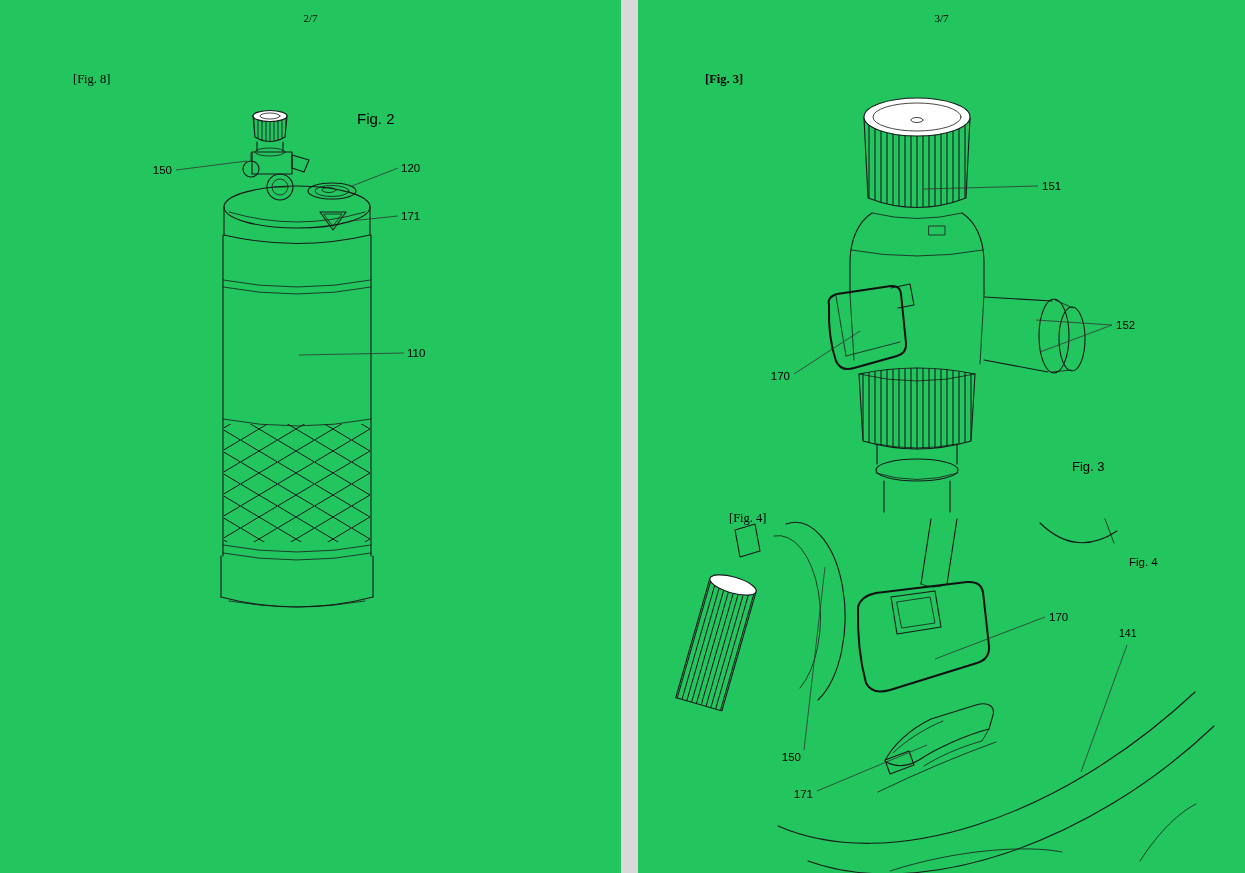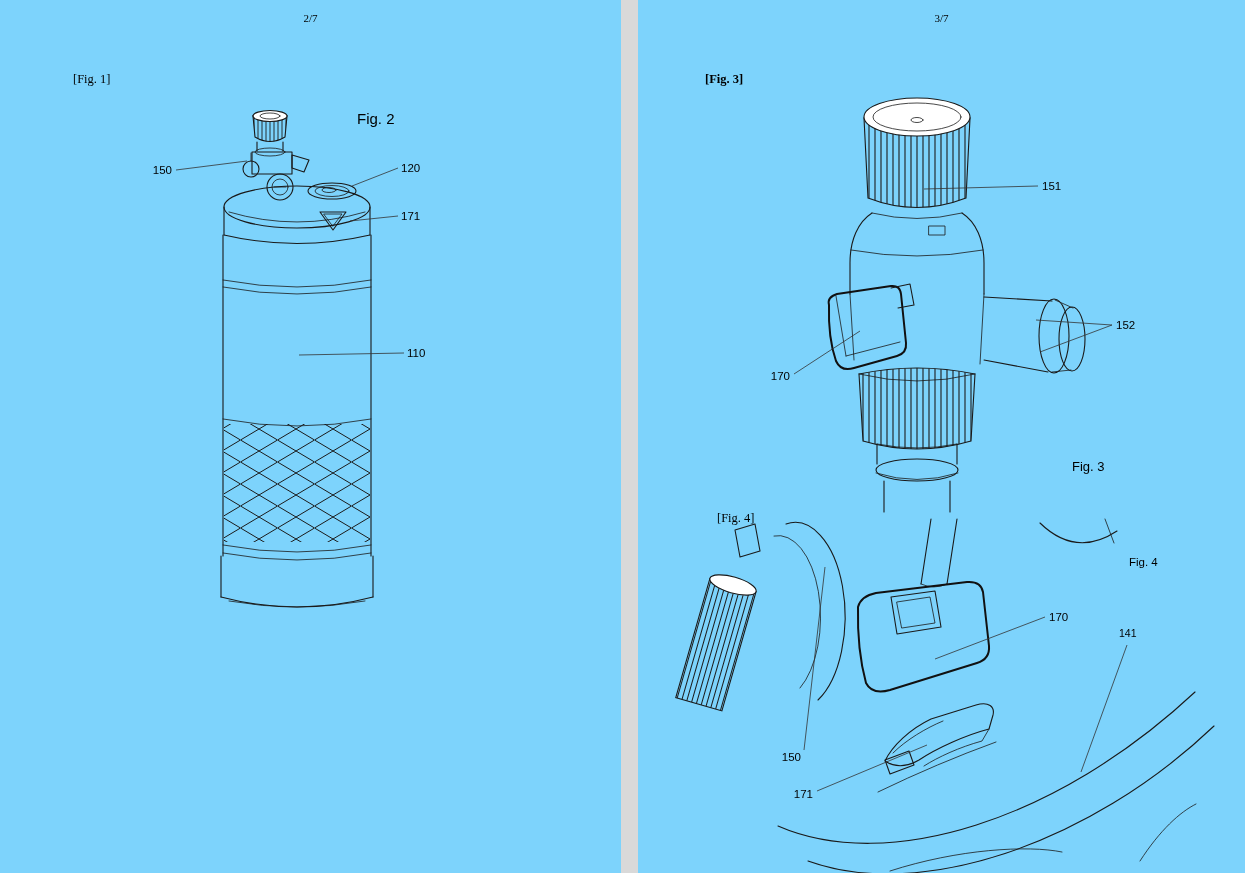--- a/index.html
+++ b/index.html
@@ -4,55 +4,55 @@
 <style>
   * { box-sizing: border-box; }
   html, body {
     margin: 0; padding: 0;
     width: 1245px; height: 873px;
     background: #ffffff;
     overflow: hidden;
     font-family: "Liberation Serif", serif;
   }
   .spread { display: flex; width: 1245px; height: 873px; }
-  .page { position: relative; background: #7dd3fc; height: 873px; }
+  .page { position: relative; background: #22c55e; height: 873px; }
   .page.left  { width: 621px; }
   .page.right { width: 607px; }
   .gutter { width: 17px; height: 873px; background: #d9d9d9; }
   .page-num {
     position: absolute; top: 12px; left: 0; right: 0;
     text-align: center;
     font: 11px "Liberation Serif", serif; color: #000;
   }
   .bracket {
     position: absolute;
     font: 12.5px "Liberation Serif", serif; color: #000;
   }
   .bracket.b2 { left: 73px; top: 72px; }
   .bracket.b3 { left: 67px; top: 72px; font-weight: bold; }
-  .bracket.b4 { left: 56px; top: 511px; padding-left: 23px; }
+  .bracket.b4 { left: 68px; top: 511px; padding-left: 23px; }
   svg.fig { position: absolute; left: 0; top: 0; }
   .ln  { fill: none; stroke: #1a1a1a; stroke-width: 1.1; stroke-linecap: round; stroke-linejoin: round; }
   .lnt { fill: none; stroke: #1a1a1a; stroke-width: 0.8; stroke-linecap: round; stroke-linejoin: round; }
   .lnb { fill: none; stroke: #111111; stroke-width: 2;  stroke-linecap: round; stroke-linejoin: round; }
   .ldr { fill: none; stroke: #333333; stroke-width: 0.8; }
   text.ref   { font: 11.5px "Liberation Sans", sans-serif; fill: #000; }
   text.refsm { font: 10.5px "Liberation Sans", sans-serif; fill: #000; }
   text.cap   { font: 15px   "Liberation Sans", sans-serif; fill: #000; }
   text.cap2  { font: 13px   "Liberation Sans", sans-serif; fill: #000; }
   text.cap3  { font: 11.5px "Liberation Sans", sans-serif; fill: #000; }
 </style>
 </head>
 <body>
 
 <div class="spread">
 
   <div class="page left">
     <div class="page-num">2/7</div>
-    <div class="bracket b2">[Fig. 1]</div>
+    <div class="bracket b2">[Fig. 8]</div>
 
     <svg class="fig" width="621" height="873" viewBox="0 0 621 873">
       <defs>
         <pattern id="f2ribs" width="4" height="10" patternUnits="userSpaceOnUse">
           <line x1="2" y1="0" x2="2" y2="10" stroke="#1a1a1a" stroke-width="0.9"></line>
         </pattern>
         <pattern id="f2lat" width="37" height="22" patternUnits="userSpaceOnUse">
           <path d="M0,11 L18.5,0 L37,11 M0,11 L18.5,22 L37,11" fill="none" stroke="#1a1a1a" stroke-width="1"></path>
         </pattern>
       </defs>

